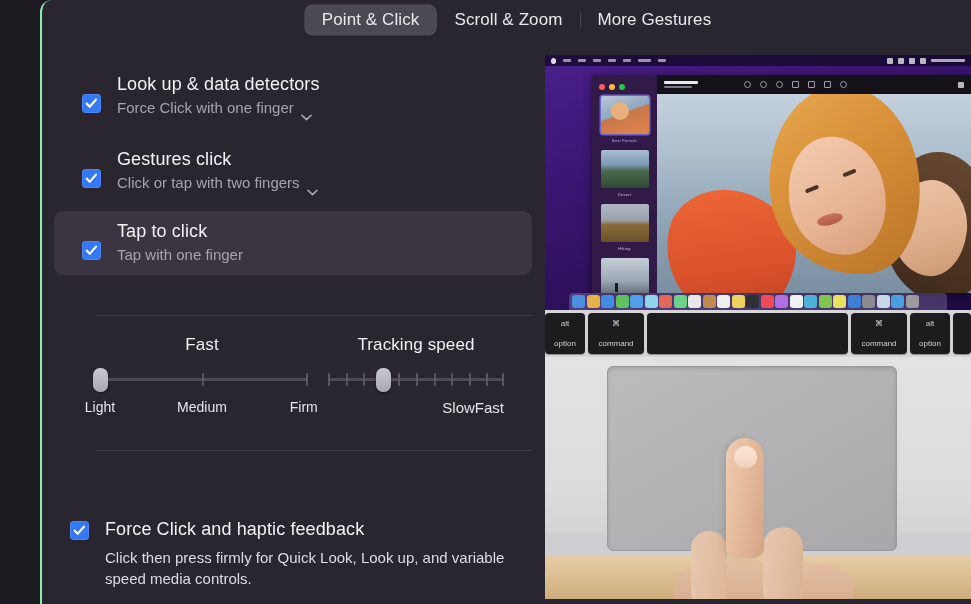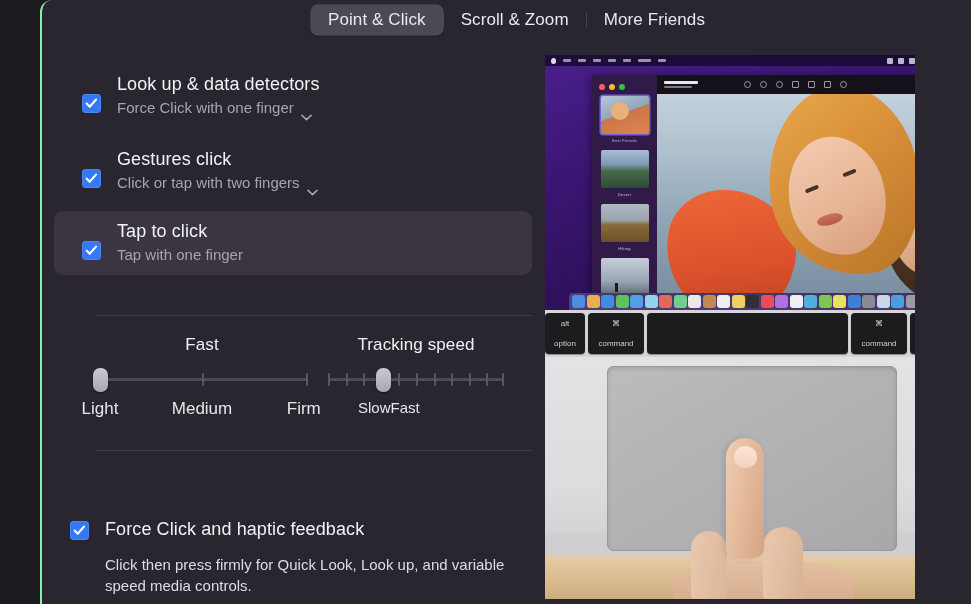--- a/index.html
+++ b/index.html
@@ -156,57 +156,56 @@
     position: absolute;
     top: -1px;
     width: 15px; height: 24px;
     margin-left: -7px;
     border-radius: 7px;
     background: linear-gradient(180deg,#c9c7cf 0%, #a9a7b1 100%);
     box-shadow: 0 1px 2px rgba(0,0,0,.5);
   }
   .ends {
     display: flex;
-    justify-content: flex-start;
+    justify-content: flex-end;
     margin-top: 10px;
     font-size: 15px;
     color: #e6e5e9;
-    margin-left: 30px;
   }
   .ends-3 { position: relative; height: 20px; margin-top: 10px; }
   .ends-3 span {
     position: absolute;
-    font-size: 17px;
+    font-size: 14px;
     color: #e6e5e9;
     transform: translateX(-50%);
     white-space: nowrap;
   }
 
   
   .force-block { position: absolute; left: 28px; top: 478px; display: flex; }
   .force-cb { margin-top: 3px; }
   .force-title {
     font-size: 18px;
     color: #f2f2f4;
     line-height: 22px;
     letter-spacing: .1px;
   }
   .force-desc {
     font-size: 15px;
     color: #dedce4;
     line-height: 21px;
-    margin-top: 14px;
+    margin-top: 7px;
     max-width: 400px;
   }
 
   
   .preview {
     position: absolute;
     left: 503px; top: 55px;
-    width: 370px; height: 544px;
+    width: 426px; height: 544px;
     background: #100d14;
     overflow: hidden;
     padding-left: 27px;
   }
 
   
   .screen {
     position: absolute;
     left: 0; top: 0;
     width: 426px; height: 255px;
@@ -446,21 +445,21 @@
 
 <div id="root">
   <div class="window">
 
     <div class="tabbar">
       <div class="tabgroup">
         <div class="tab active">Point &amp; Click</div>
         <div class="tab-sep"></div>
         <div class="tab">Scroll &amp; Zoom</div>
         <div class="tab-sep"></div>
-        <div class="tab">More Friends</div>
+        <div class="tab">More Gestures</div>
       </div>
     </div>
 
     <div class="settings">
 
       <div class="opt-row" style="left:12px; top:24px; width:478px;">
         <div class="checkbox">
           <svg width="15" height="15" viewBox="0 0 15 15">
             <path d="M2.6 7.6 L5.7 10.8 L12 3.6" stroke="#ffffff" stroke-width="2.1" fill="none" stroke-linecap="round" stroke-linejoin="round"></path>
           </svg>

